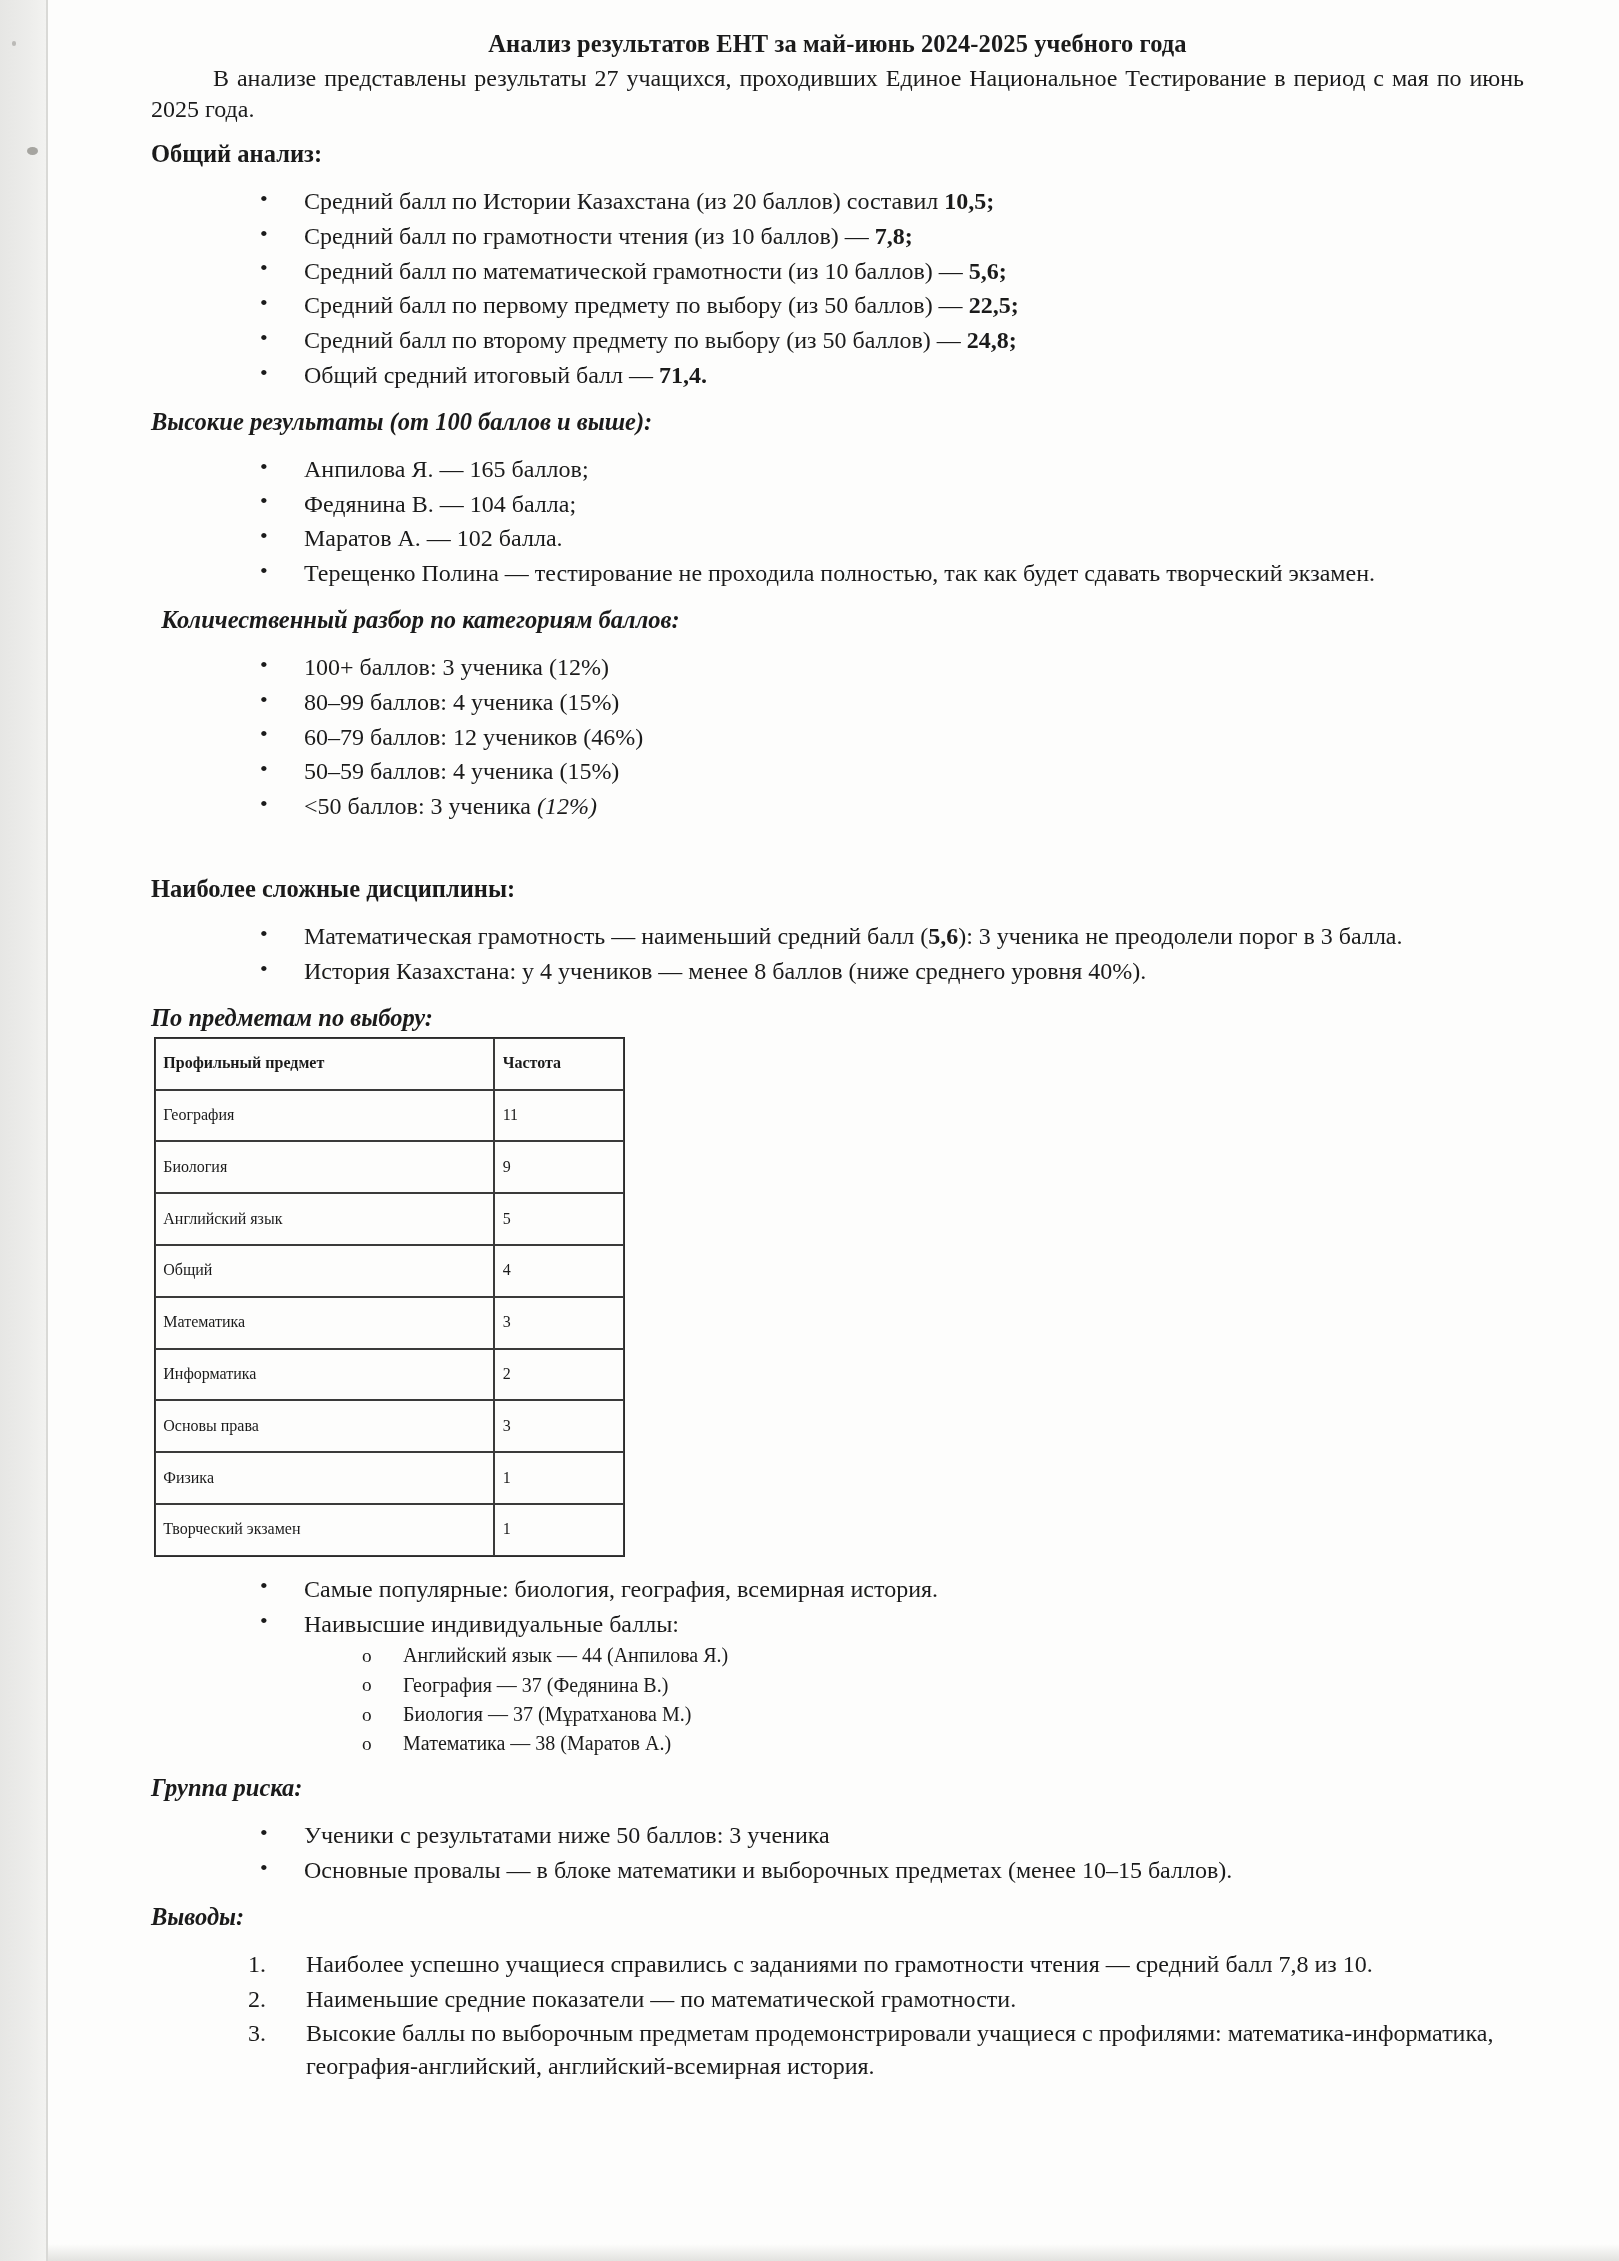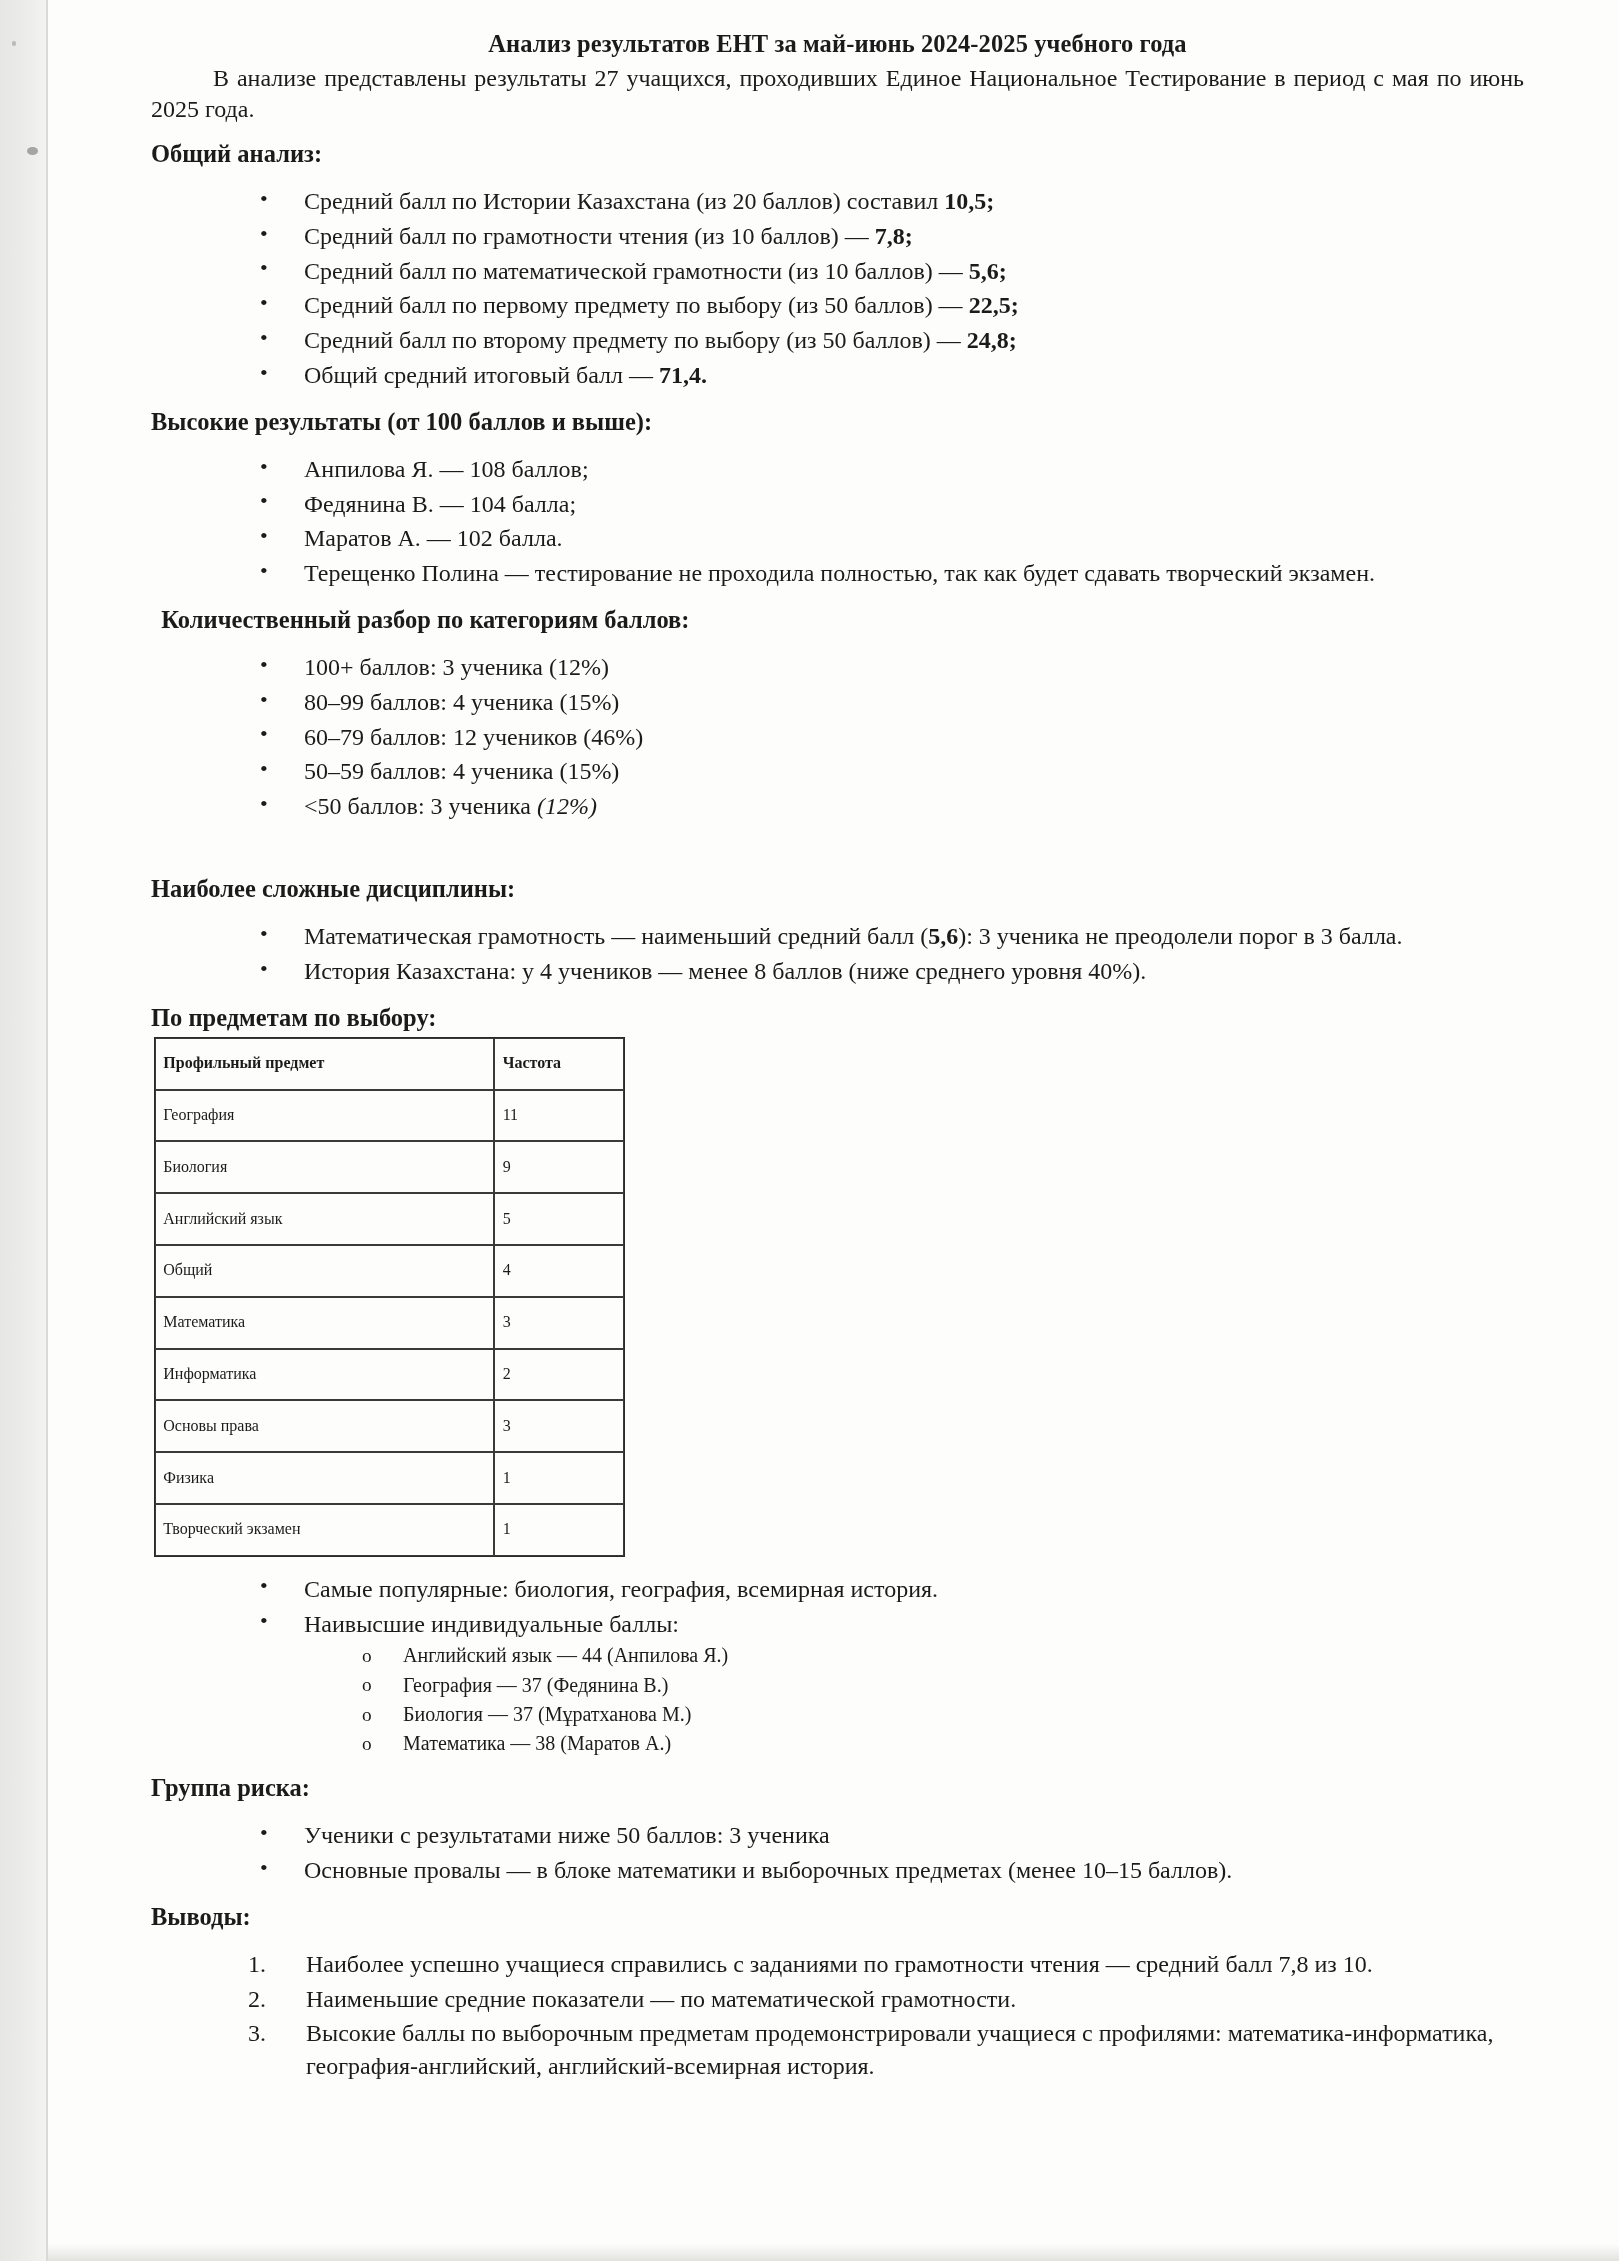--- a/index.html
+++ b/index.html
@@ -84,21 +84,21 @@
     text-align: justify;
   }
 
   h2.section {
     font-weight: bold;
     font-size: 24.5px;
     line-height: 1.22;
     margin: 14px 0 1.3px 0;
   }
   h2.section.indented { padding-left: 10.3px; }
-  h2.section.tight { margin-top: 10px; }
+  h2.section.tight { margin-top: 10px; font-style: italic; }
 
   ul.bul, ol.num {
     margin: 16px;
     padding: 0;
     list-style: none;
   }
   li.bullet {
     position: relative;
     font-size: 24px;
     line-height: 1.34;
@@ -193,21 +193,21 @@
         <li class="bullet"><span>Средний балл по Истории Казахстана (из 20 баллов) составил </span><b>10,5;</b></li>
         <li class="bullet"><span>Средний балл по грамотности чтения (из 10 баллов) — </span><b>7,8;</b></li>
         <li class="bullet"><span>Средний балл по математической грамотности (из 10 баллов) — </span><b>5,6;</b></li>
         <li class="bullet"><span>Средний балл по первому предмету по выбору (из 50 баллов) — </span><b>22,5;</b></li>
         <li class="bullet"><span>Средний балл по второму предмету по выбору (из 50 баллов) — </span><b>24,8;</b></li>
         <li class="bullet"><span>Общий средний итоговый балл — </span><b>71,4.</b></li>
       </ul>
 
       <h2 class="section tight">Высокие результаты (от 100 баллов и выше):</h2>
       <ul class="bul">
-        <li class="bullet">Анпилова Я. — 108 баллов;</li>
+        <li class="bullet">Анпилова Я. — 165 баллов;</li>
         <li class="bullet">Федянина В. — 104 балла;</li>
         <li class="bullet">Маратов А. — 102 балла.</li>
         <li class="bullet">Терещенко Полина — тестирование не проходила полностью, так как будет сдавать творческий экзамен.</li>
       </ul>
 
       <h2 class="section tight indented"> Количественный разбор по категориям баллов:</h2>
       <ul class="bul">
         <li class="bullet">100+ баллов: 3 ученика (12%)</li>
         <li class="bullet">80–99 баллов: 4 ученика (15%)</li>
         <li class="bullet">60–79 баллов: 12 учеников (46%)</li>

